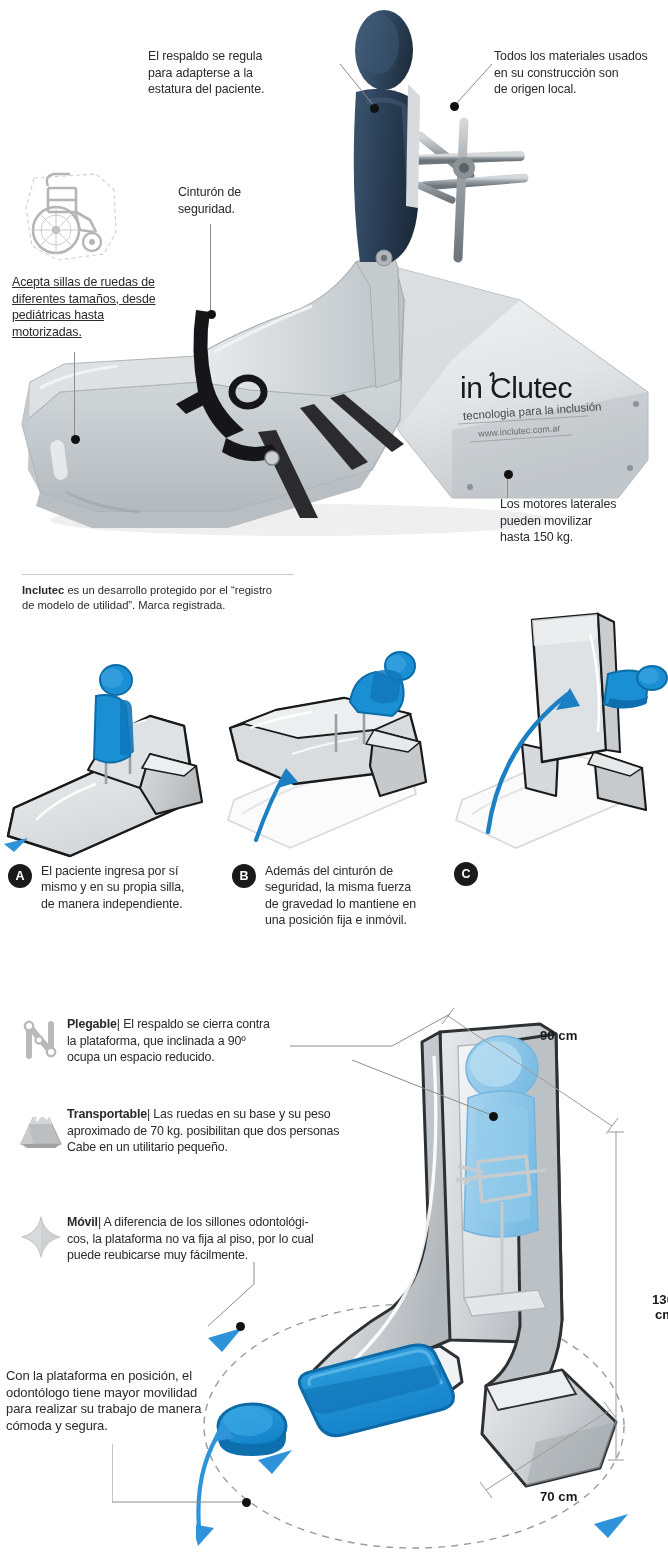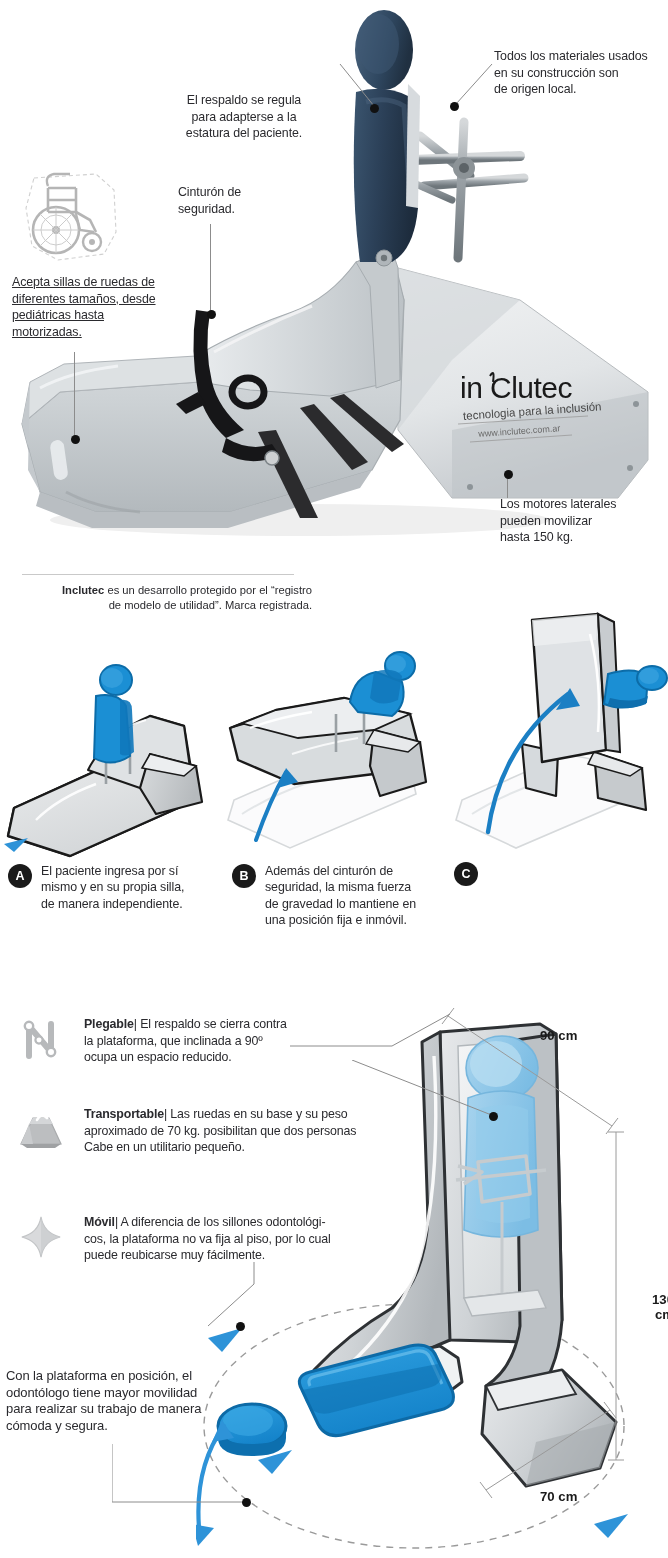--- a/index.html
+++ b/index.html
@@ -16,21 +16,21 @@
   }
   .abs { position: absolute; }
 
   
   .callout {
     font-size: 12.4px;
     line-height: 16.6px;
     color: #2a2a2e;
     letter-spacing: -0.1px;
   }
-  .ta-r { text-align: center; margin-top: 44px; }
+  .ta-r { text-align: left; }
   .ta-l { text-align: left; }
 
   
   .leader {
     background: #8c8c8c;
     transform-origin: 0 0;
     height: 1px;
   }
   .dot {
     width: 9px; height: 9px;
@@ -43,21 +43,21 @@
 
   
   #wheelchair-icon { left: 18px; top: 168px; width: 110px; height: 100px; opacity: .85; }
 
   
   #trademark-rule {
     left: 22px; top: 574px; width: 272px; height: 1px; background: #c9c9c9;
   }
   #trademark-note {
     left: 22px; top: 583px; width: 290px;
-    font-size: 11.2px; line-height: 15.4px; color: #2a2a2e; text-align: right;
+    font-size: 11.2px; line-height: 15.4px; color: #2a2a2e;
   }
   #trademark-note b { font-weight: bold; }
 
   
   .step-panel { width: 222px; }
   .step-figure { width: 222px; height: 215px; position: relative; }
   .step-row { display: flex; gap: 9px; padding-left: 8px; }
   .badge {
     width: 24px; height: 24px; border-radius: 50%;
     background: #1a1a1a; color: #fff;
@@ -65,21 +65,21 @@
     display: flex; align-items: center; justify-content: center;
     flex: 0 0 24px; margin-top: 1px;
   }
   .step-text {
     font-size: 12.4px; line-height: 16.4px; color: #2a2a2e;
     letter-spacing: -.1px;
   }
 
   
   .feature-row {
-    display: flex; gap: 20px; align-items: flex-start;
+    display: flex; gap: 3px; align-items: flex-start;
   }
   .feature-icon {
     width: 46px; height: 46px; flex: 0 0 46px;
     display: flex; align-items: center; justify-content: center;
     margin-top: 2px;
   }
   .feature-text {
     font-size: 12.4px; line-height: 16.6px; color: #2a2a2e;
     letter-spacing: -.15px; padding-top: 2px;
   }

